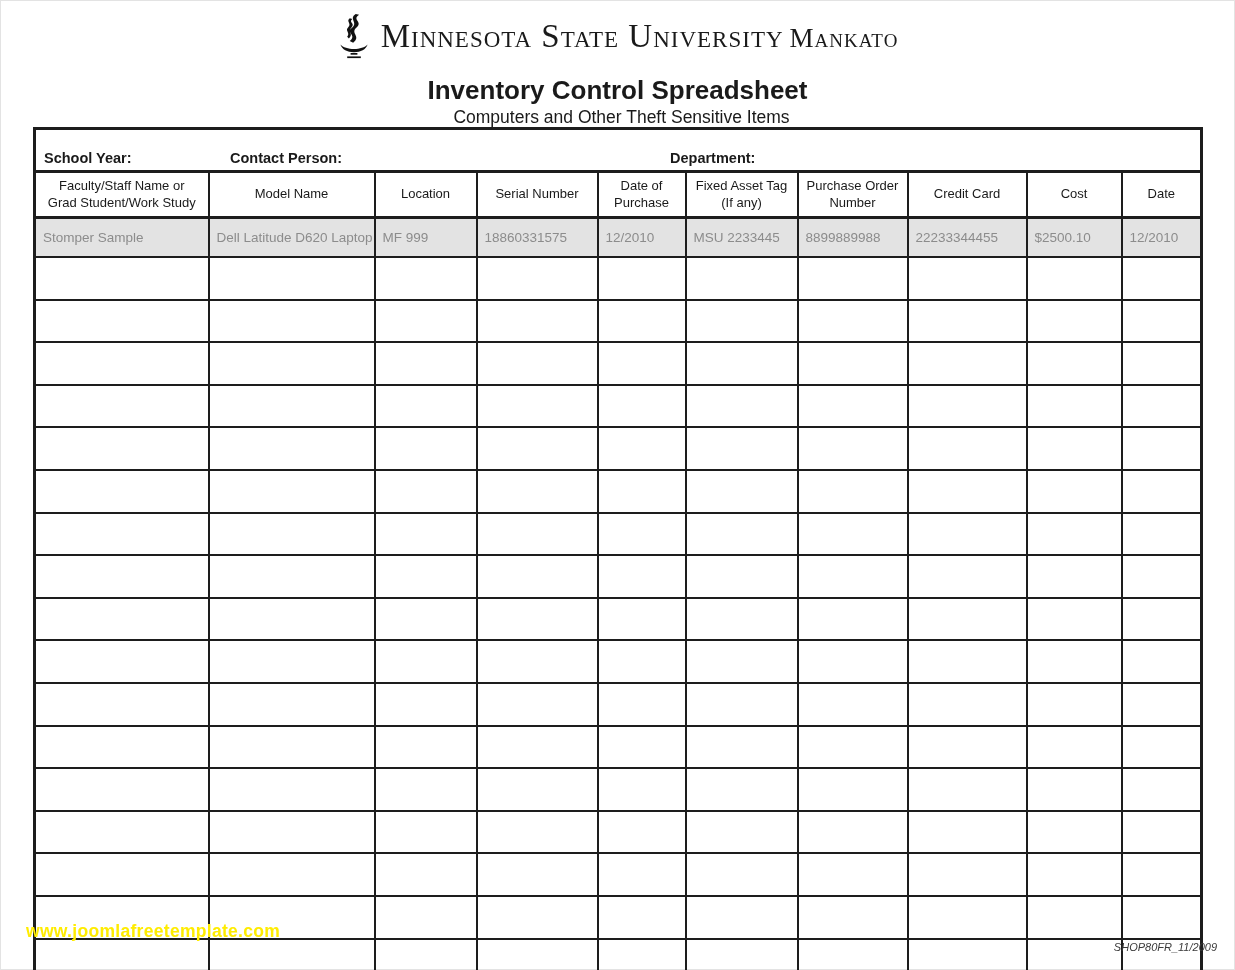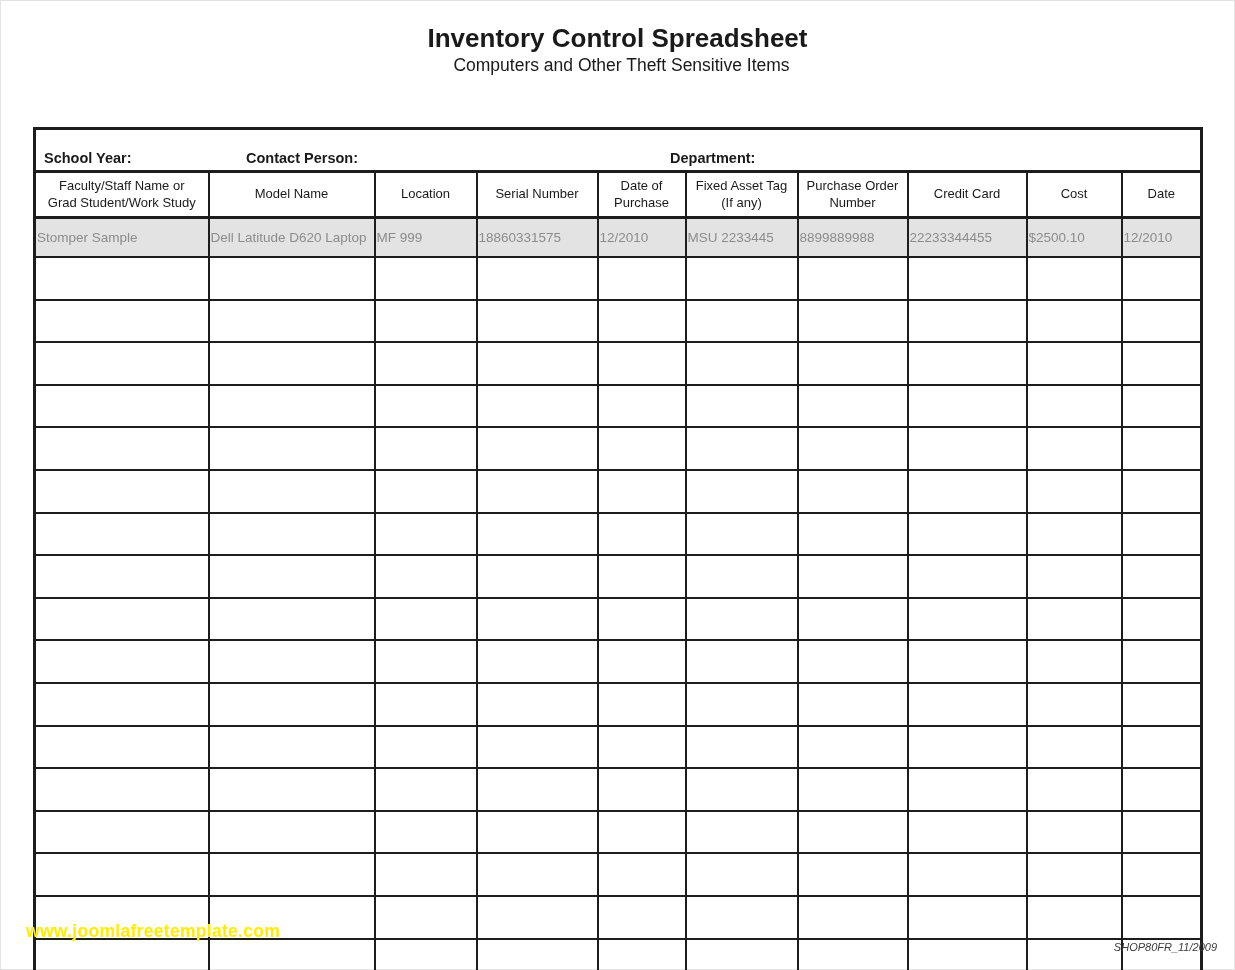--- a/index.html
+++ b/index.html
@@ -62,40 +62,40 @@
 
   tr.info-band td{
     position:relative;height:38px;
     border-bottom-width:3px;
   }
   .band-label{
     position:absolute;bottom:4px;
     font-weight:bold;font-size:14.5px;white-space:nowrap;
   }
   .lbl-school{left:8px;}
-  .lbl-contact{left:210px;}
+  .lbl-contact{left:194px;}
   .lbl-dept{left:634px;}
 
   tr.col-headers th{
     height:43px;
     font-weight:normal;
     font-size:13px;
     line-height:1.25;
     text-align:center;vertical-align:middle;
     white-space:pre-line;
     border-bottom-width:3px;
     padding:0 2px;
   }
 
   tr.sample-row td{
     height:37px;
     background:var(--sample-bg);
     color:var(--sample-text);
     font-size:13.5px;
-    padding:0 0 0 1px;
+    padding:0 0 0 7px;
     text-align:left;vertical-align:middle;
     white-space:nowrap;overflow:hidden;
   }
 
   tr.empty-row td{height:38.6px;}
 
   
   .watermark{
     position:absolute;left:26px;top:921px;
     font-size:17.5px;font-weight:bold;
@@ -108,20 +108,32 @@
     font-size:11px;font-style:italic;
     color:#3a3a3a;z-index:2;white-space:nowrap;
   }
 </style>
 </head>
 <body>
 
 <div class="page">
 
   <div class="doc-header">
+    <div class="uni-line">
+      <span class="torch">
+        <svg viewBox="0 0 40 52" width="34" height="48" aria-hidden="true">
+          <path fill="#111" d="M22 0 C13 6 26 10 17 17 C10 22 24 25 15 32 L19 34 C29 26 15 23 23 16 C31 9 17 7 26 1 Z"></path>
+          <path fill="#111" d="M15 5 C10 9 18 11 13 16 C9 20 16 22 12 27 L14 29 C20 23 12 21 17 16 C22 11 13 10 18 6 Z"></path>
+          <path fill="#111" d="M4 36 C10 43 30 43 36 36 C34 42 28 45 20 45 C12 45 6 42 4 36 Z"></path>
+          <rect fill="#111" x="16" y="46" width="8" height="2"></rect>
+          <rect fill="#111" x="12" y="50" width="16" height="2"></rect>
+        </svg>
+      </span>
+      <h1 class="uni-name"><span>Minnesota State University</span><span class="uni-campus">Mankato</span></h1>
+    </div>
     <h2 class="doc-title">Inventory Control Spreadsheet</h2>
     <h3 class="doc-subtitle">Computers and Other Theft Sensitive Items</h3>
   </div>
 
   <table class="grid">
     <colgroup>
       <col style="width:174px">
         <col style="width:166px">
         <col style="width:102px">
       <col style="width:121px">

